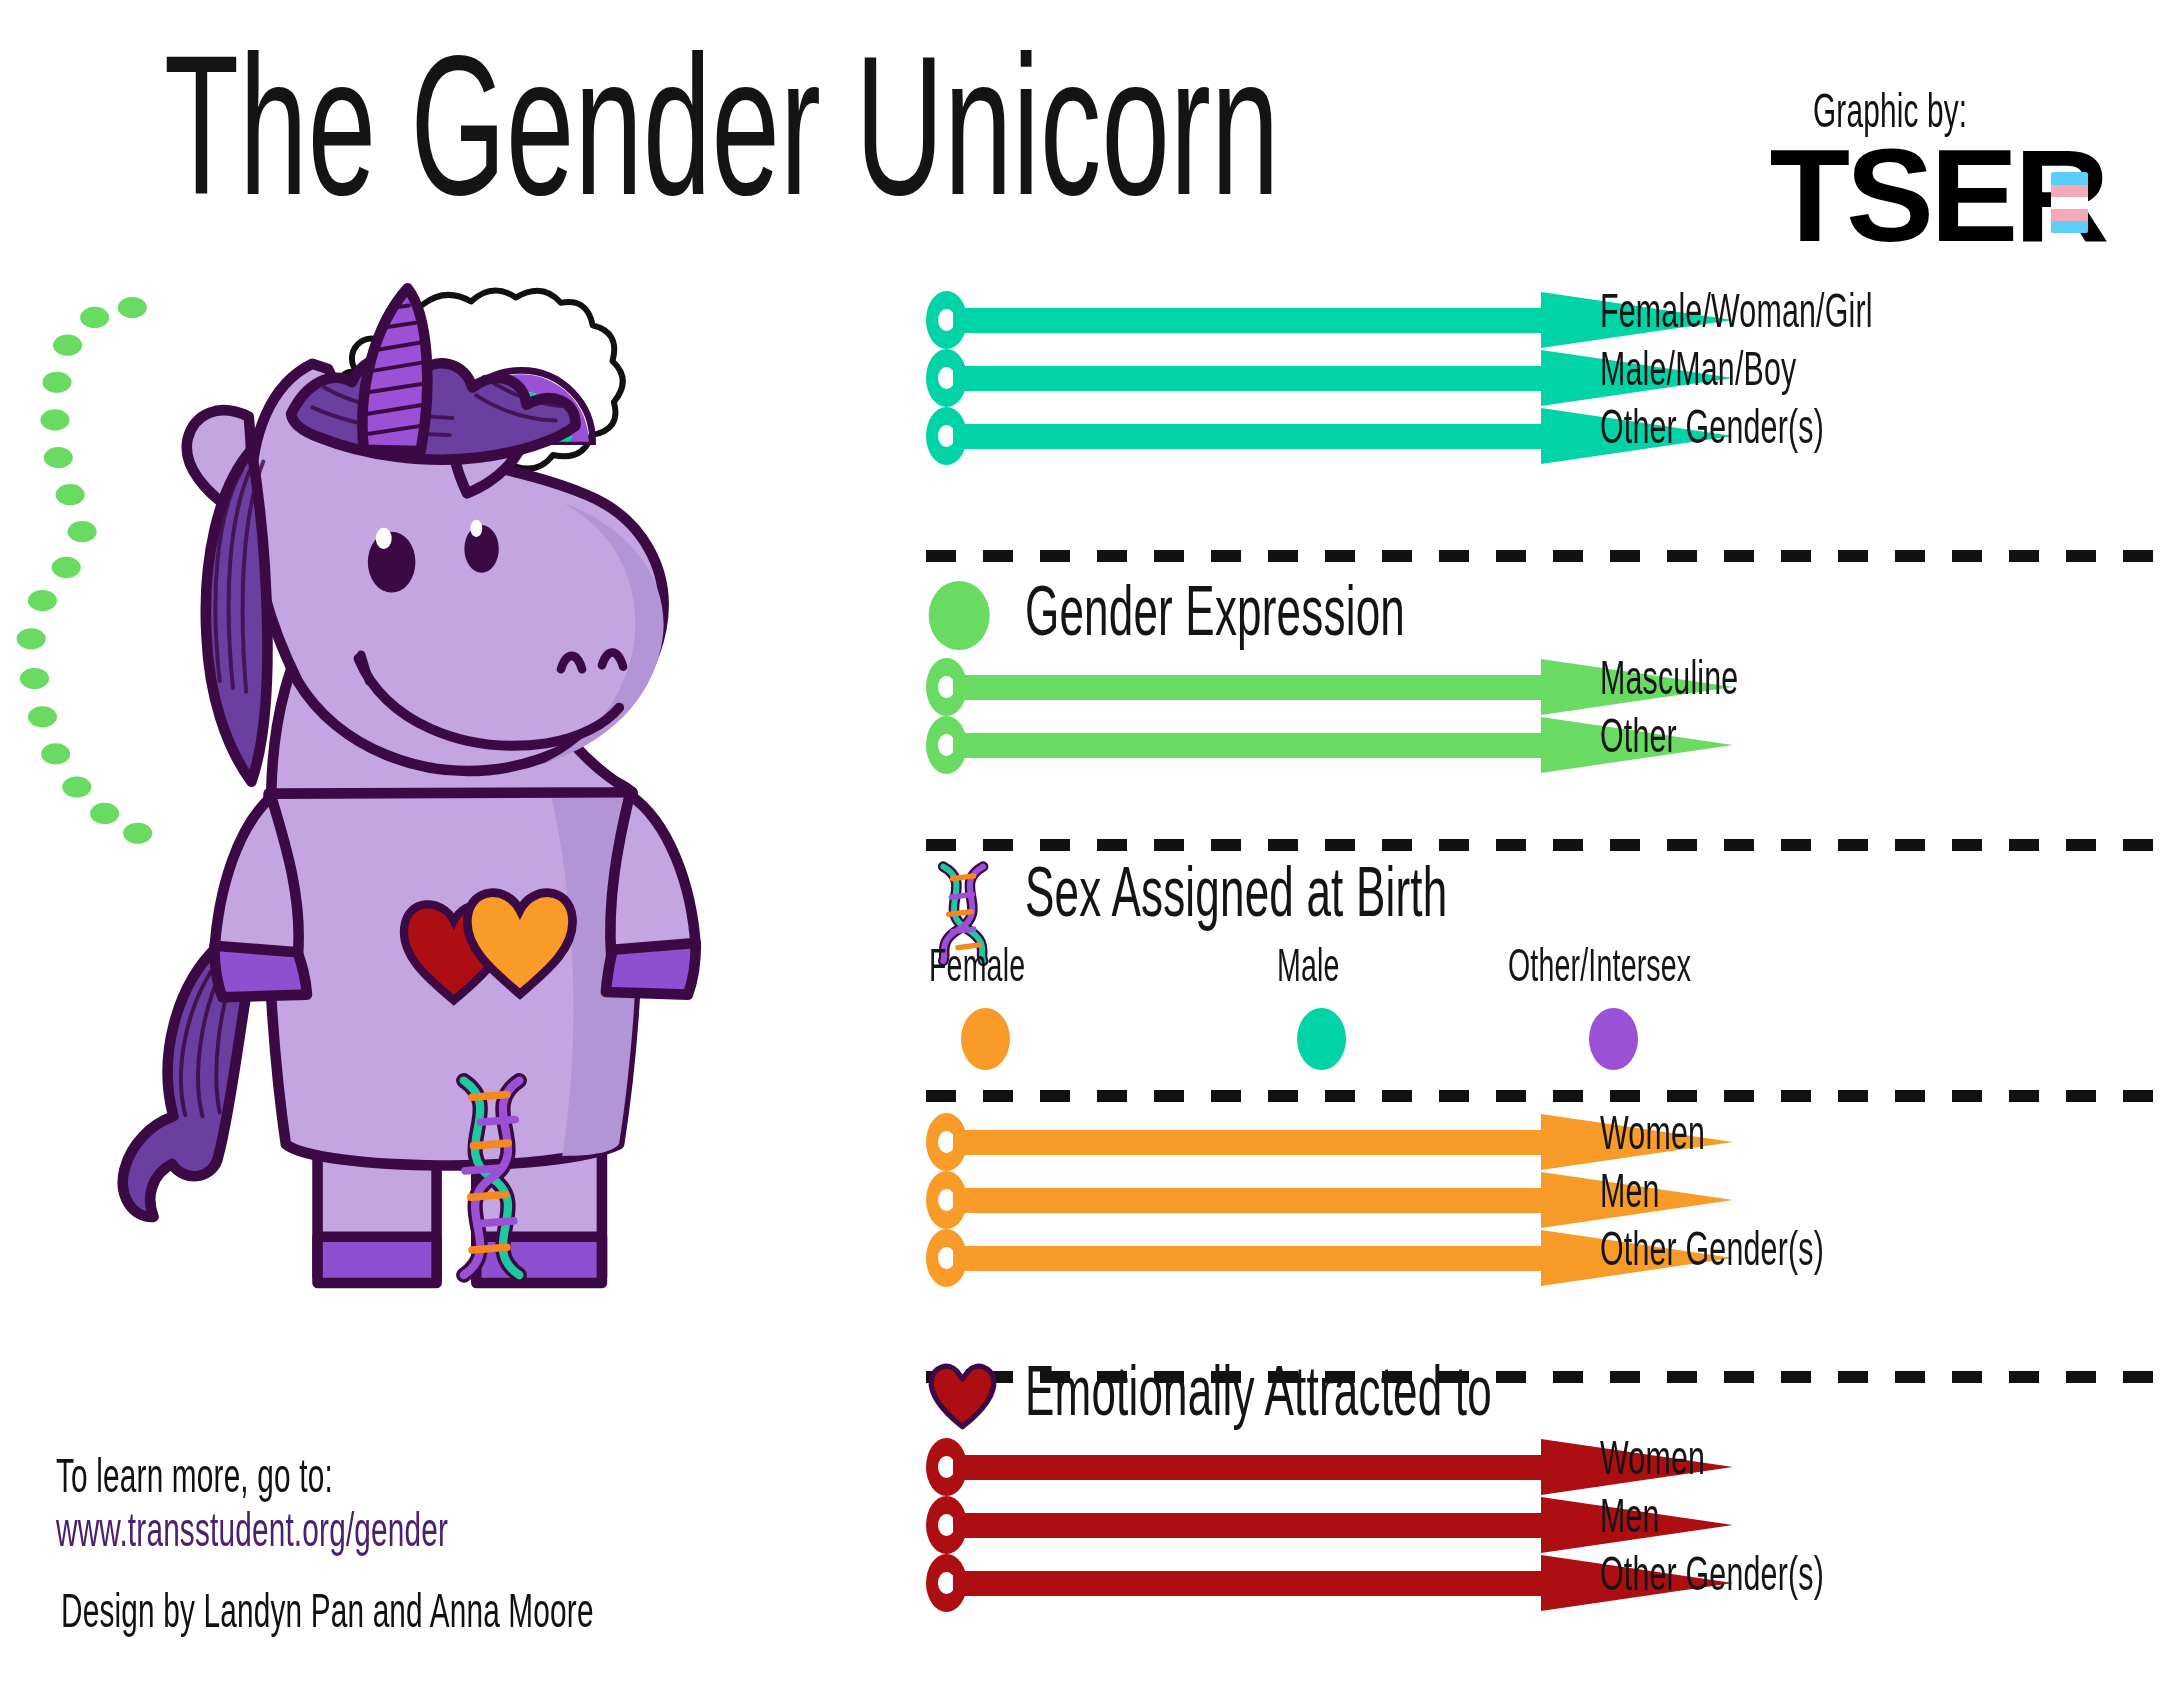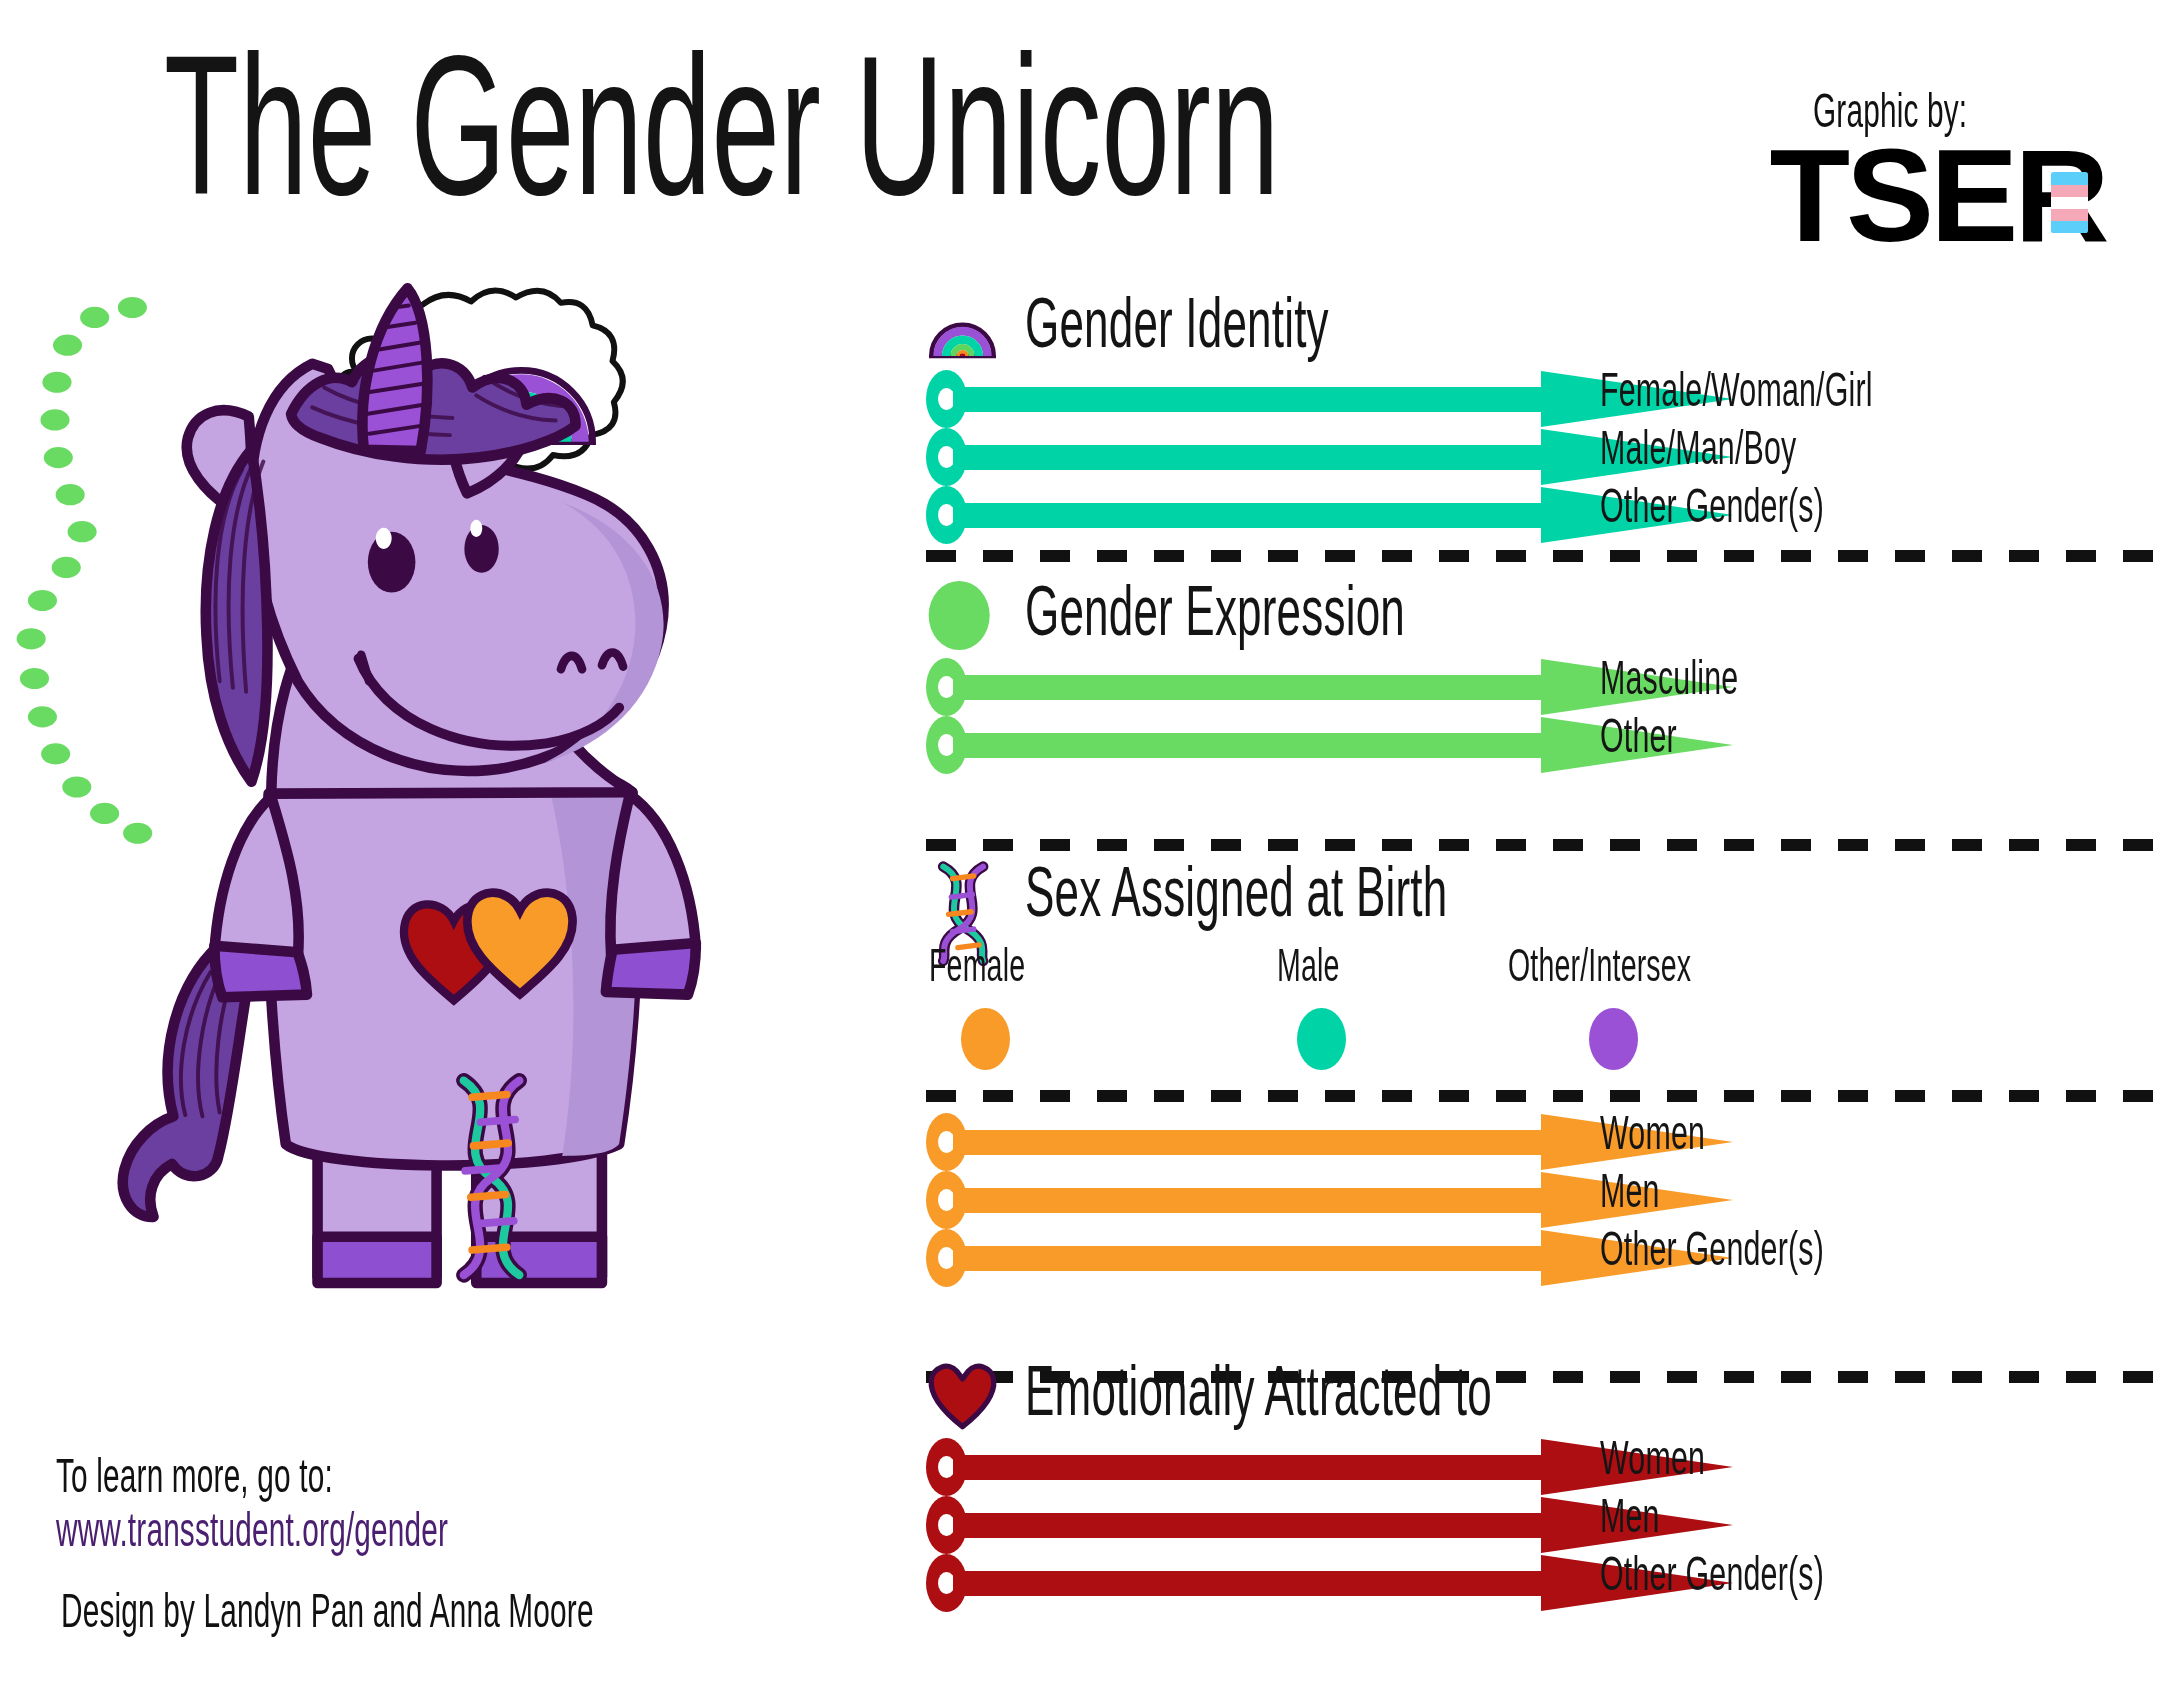--- a/index.html
+++ b/index.html
@@ -290,33 +290,20 @@
 
 <div id="learn">
   <div class="l1 hand">To learn more, go to:</div>
   <div class="l2 hand">www.transstudent.org/gender</div>
 </div>
 <div id="design" class="hand">Design by Landyn Pan and Anna Moore</div>
 
 <div id="panel">
 
   <div class="section" style="top:0px">
-    <div class="sec-head">
-      <div class="sec-icon">
-        <svg viewBox="0 0 110 110">
-          <path d="M8,98 a47,47 0 0 1 94,0 l-94,0 Z" fill="none" stroke="#3B0A45" stroke-width="7"></path>
-          <path d="M11,98 a44,44 0 0 1 88,0 l-13,0 a31,31 0 0 0 -62,0 Z" fill="#9B51D6"></path>
-          <path d="M24,98 a31,31 0 0 1 62,0 l-13,0 a18,18 0 0 0 -36,0 Z" fill="#00D4A6"></path>
-          <path d="M37,98 a18,18 0 0 1 36,0 l-9,0 a9,9 0 0 0 -18,0 Z" fill="#5ED65E"></path>
-          <path d="M46,98 a9,9 0 0 1 18,0 l-5,0 a4,4 0 0 0 -8,0 Z" fill="#F6881F"></path>
-          <path d="M51,98 a4,4 0 0 1 8,0 Z" fill="#AD0E12"></path>
-        </svg>
-      </div>
-      <div class="sec-title hand">Gender Identity</div>
-    </div>
     <div class="rows">
       <div class="row">
         <div class="knob" style="background:#00D4A6">
             <i></i>
           </div>
         <div class="bar" style="background:#00D4A6; width:595px"></div>
         <div class="head" style="left:615px; border-left:192px solid #00D4A6"></div>
         <div class="rlabel hand">Female/Woman/Girl</div>
       </div>
       <div class="row">

